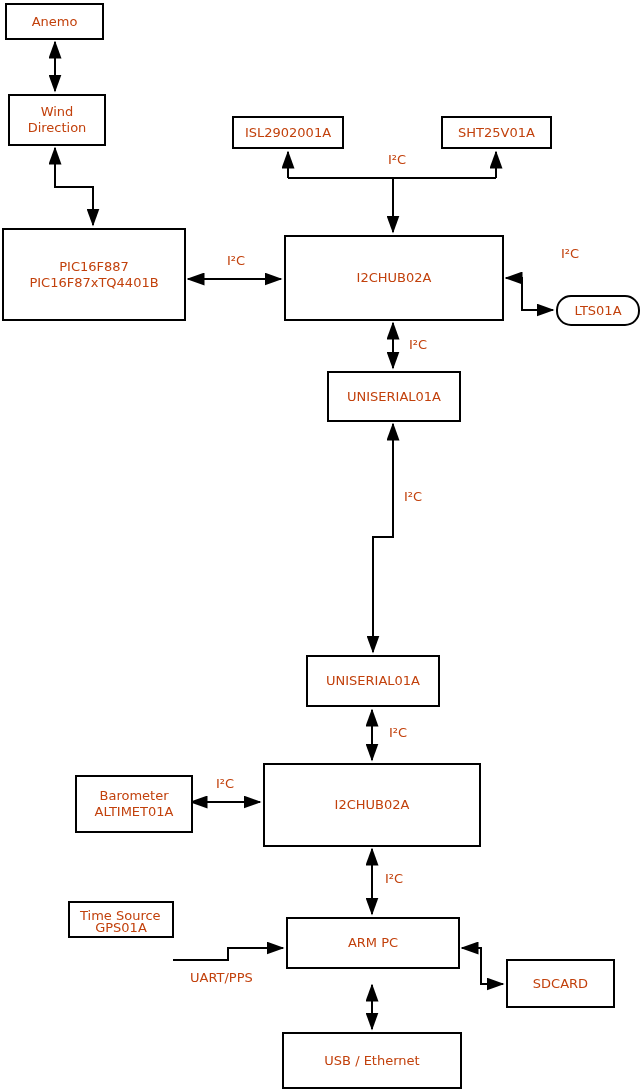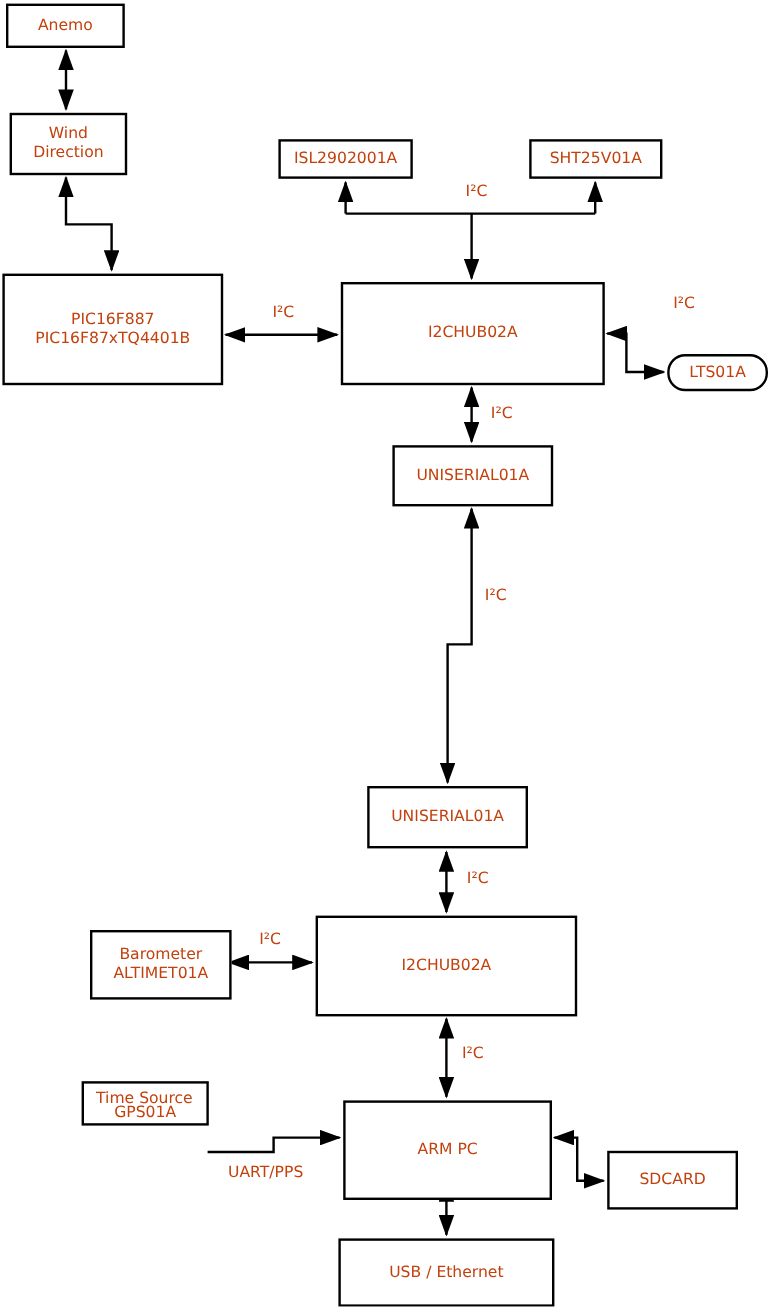--- a/index.html
+++ b/index.html
@@ -124,21 +124,21 @@
 
   <div class="node" style="left:75px; top:775px; width:118px; height:58px;">
     <span>Barometer</span>
     <span>ALTIMET01A</span>
   </div>
 
   <div class="node" style="left:68px; top:901px; width:106px; height:37px;justify-content:flex-end;">
     <span>GPS01A</span>
   </div>
 
-  <div class="node" style="left:286px; top:917px; width:174px; height:83px;">
+  <div class="node" style="left:286px; top:917px; width:174px; height:52px;">
     <span>ARM PC</span>
   </div>
 
   <div class="node" style="left:282px; top:1032px; width:180px; height:57px;">
     <span>USB / Ethernet</span>
   </div>
 
   <div class="node" style="left:506px; top:959px; width:109px; height:49px;">
     <span>SDCARD</span>
   </div>

